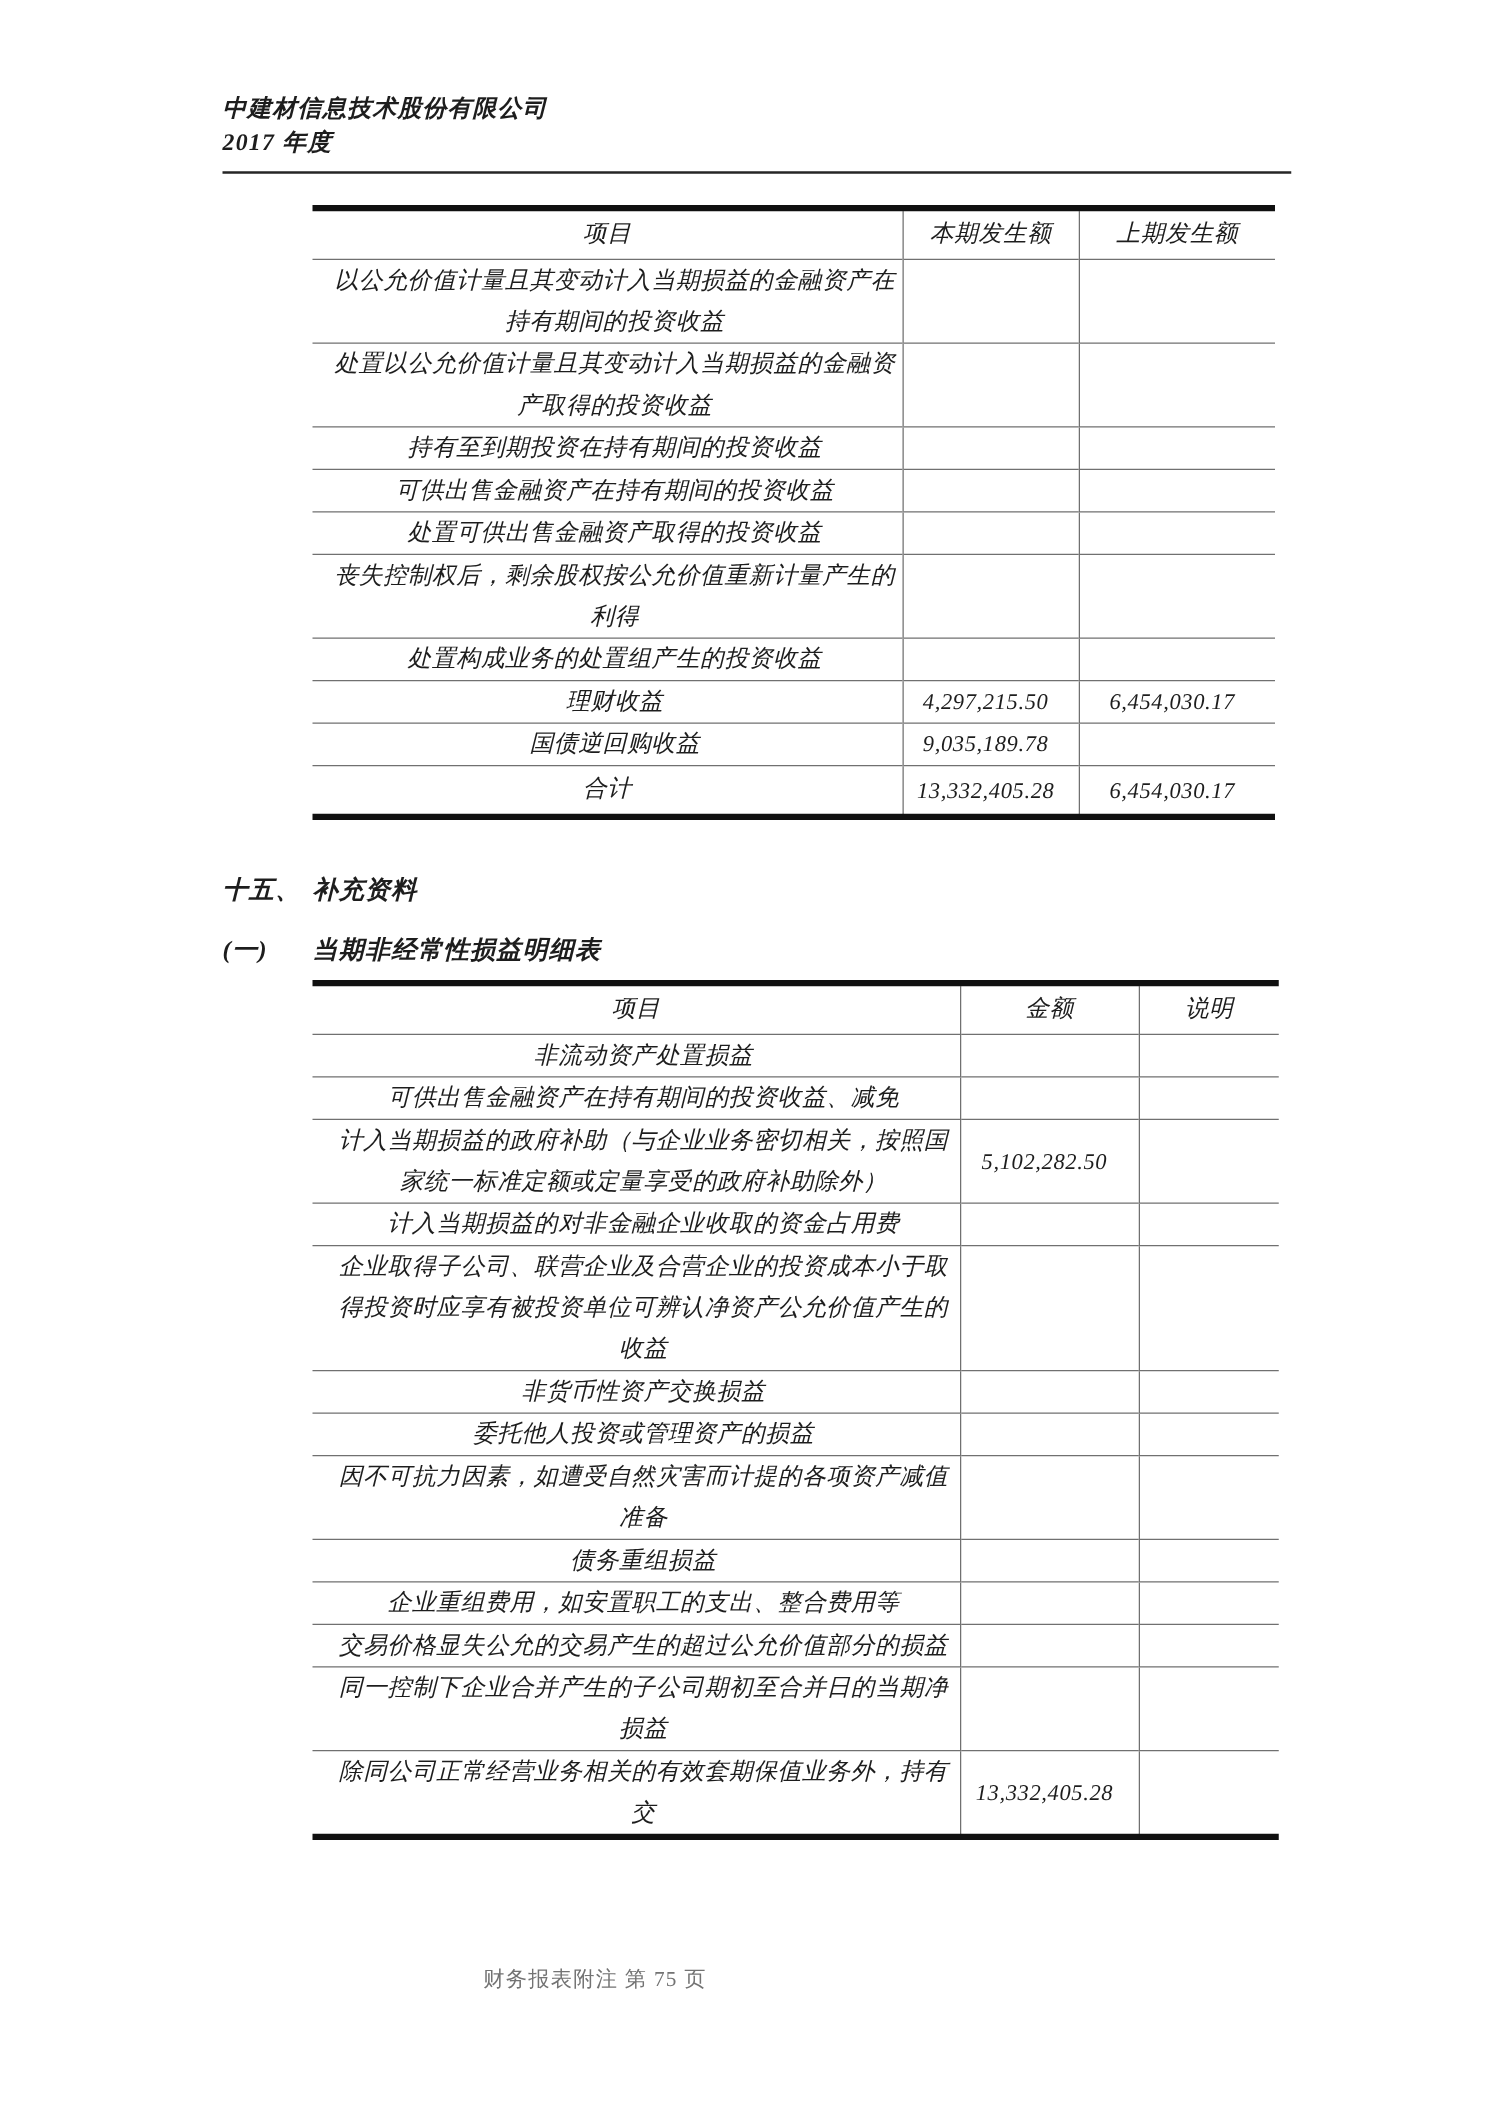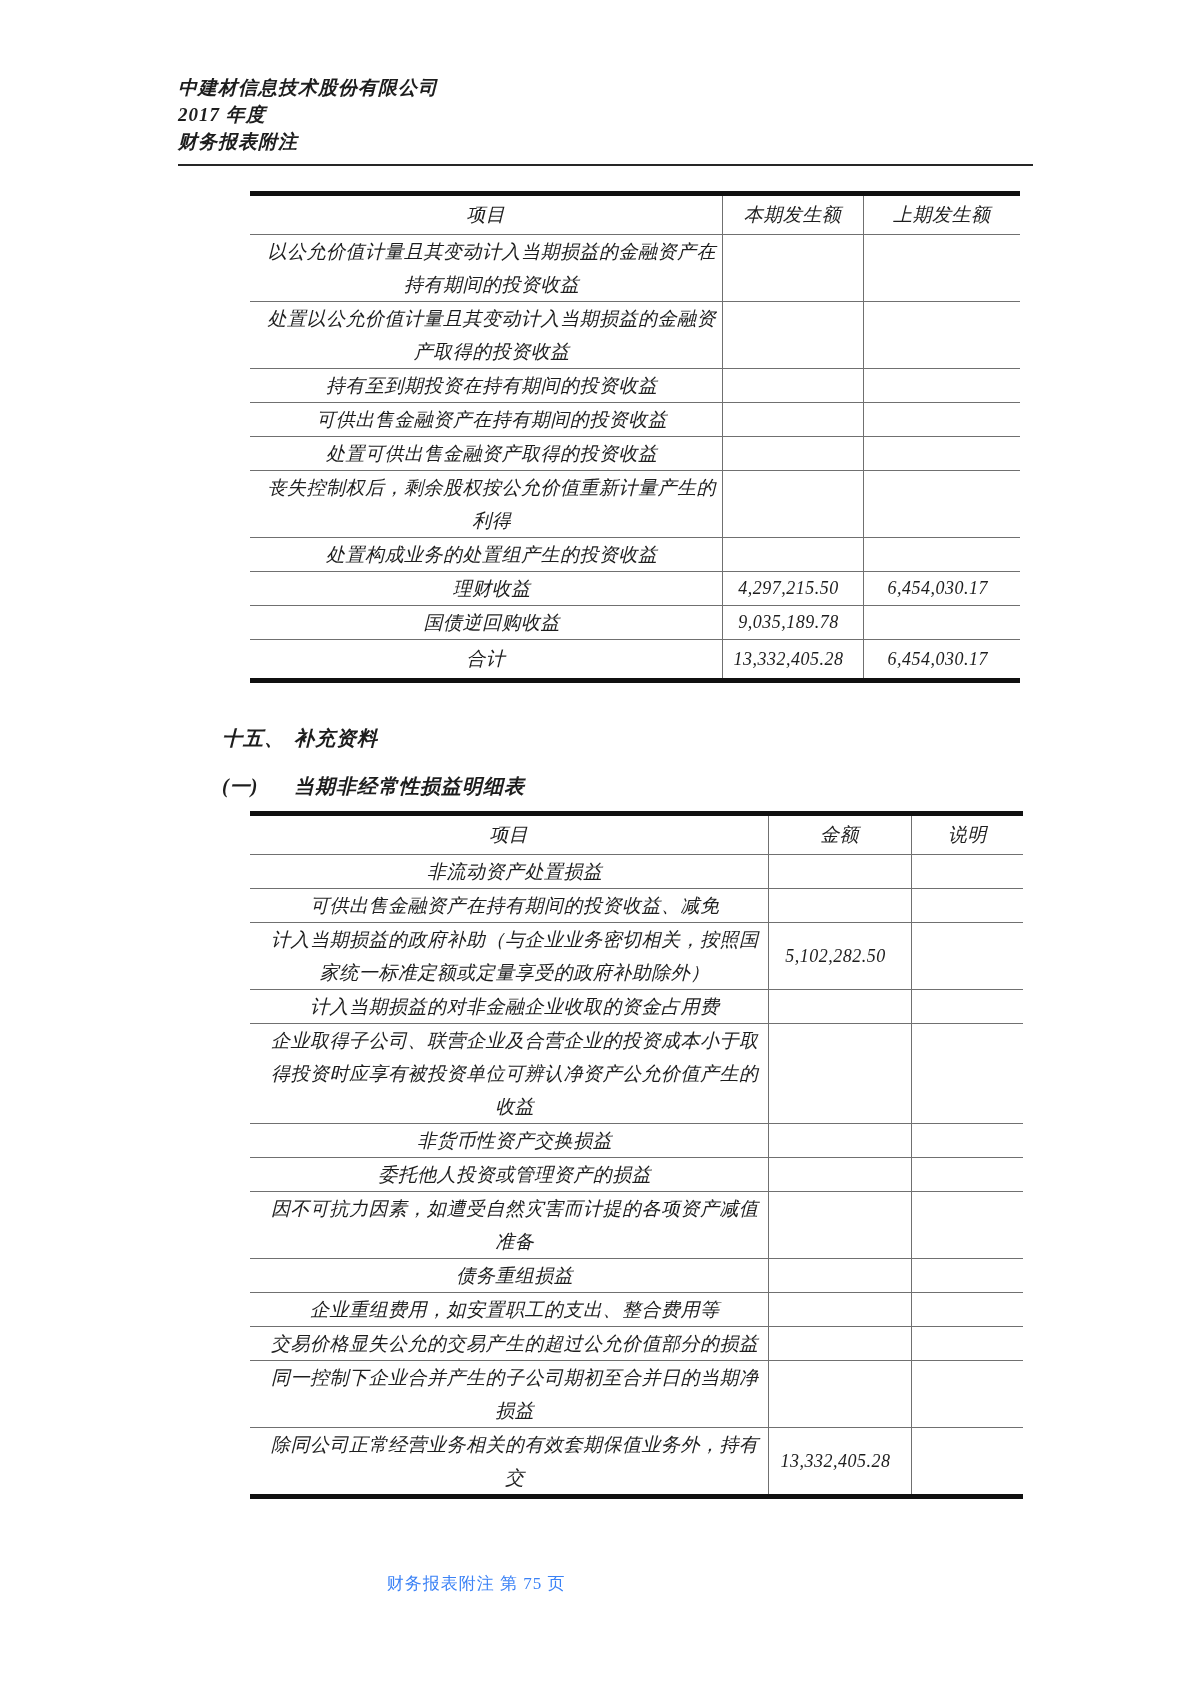--- a/index.html
+++ b/index.html
@@ -35,37 +35,36 @@
   .col-div { border-left:1px solid #707070; }
   .item-cell { text-align:center; padding-left:12px; }
   .num-cell { text-align:center; padding-right:8px; font-size:18px;margin-top:24px; }
   .total-row td { line-height:38px; }
   .total-label { text-align:center; padding-left:0; }
 
   
   .section-head { display:flex; font-size:20px; font-weight:bold; letter-spacing:1px; }
   .sec-15 { margin-top:42px; }
   .sec-sub { margin-top:21px; }
-  .section-num { width:72px; flex:0 0 72px;margin-left:44px; }
+  .section-num { width:72px; flex:0 0 72px; }
 
   
   .page-footer {
     position:absolute; top:1572px; left:0; width:952px;
-    text-align:center; font-size:17px; color:#3b82f6; letter-spacing:1px;
+    text-align:center; font-size:17px; color:#737373; letter-spacing:1px;
   }
 </style>
 </head>
 <body>
 
 <div class="content">
 
   <div>
     <div class="hdr-line">中建材信息技术股份有限公司</div>
     <div class="hdr-line">2017 年度</div>
-    <div class="hdr-line">财务报表附注</div>
     <div class="hdr-rule"></div>
   </div>
 
   <table class="fin-table t1">
     <colgroup>
         <col class="c1">
         <col class="c2">
         <col class="c3">
       </colgroup>
     <tbody>

